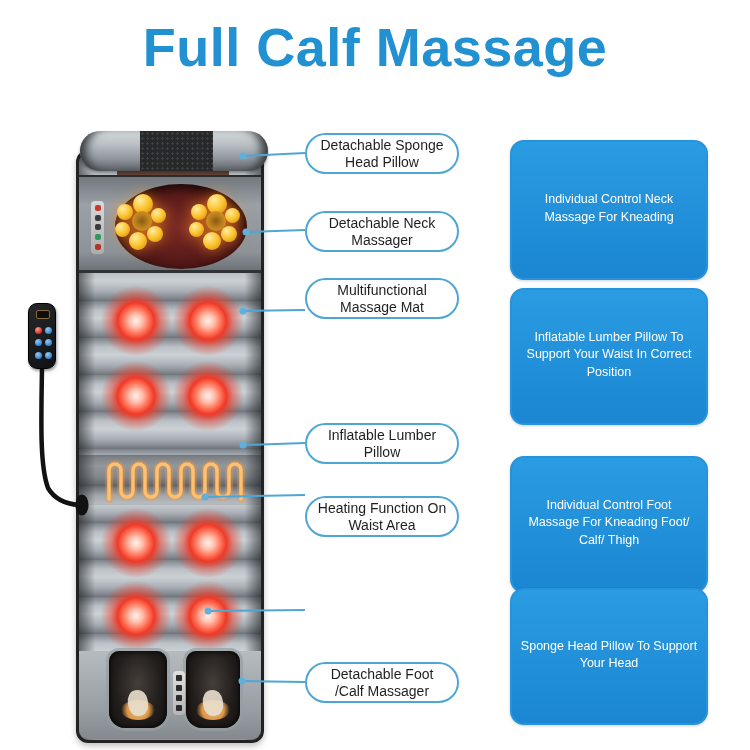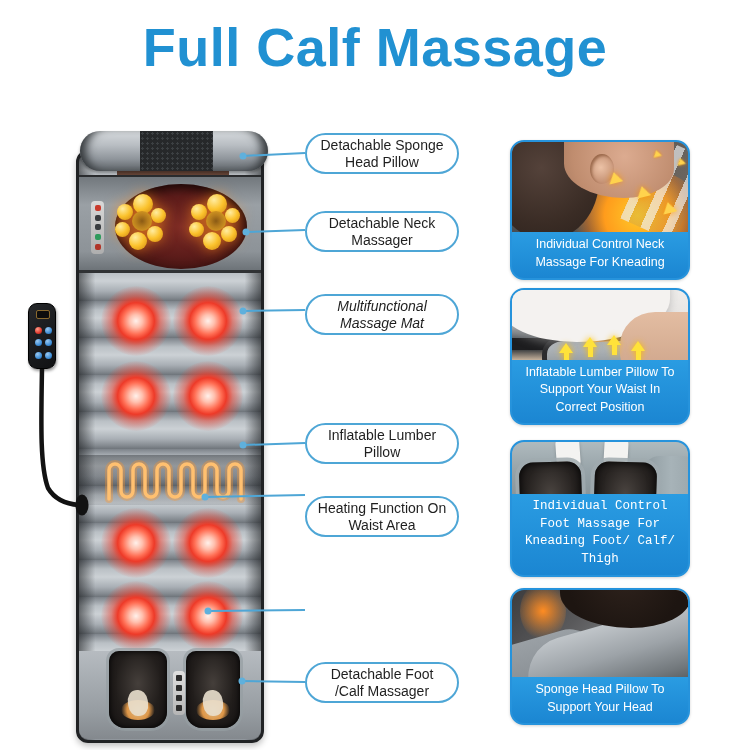--- a/index.html
+++ b/index.html
@@ -85,22 +85,22 @@
             border:1px solid #000; box-shadow:1px 2px 3px rgba(0,0,0,.4); }
   .remote-screen { position:absolute; left:7px; top:6px; width:14px; height:9px;
             background:#0d0d0d; border:1px solid #8a6a2e; border-radius:2px; }
   .remote-pad { position:absolute; left:4px; top:20px; width:20px; height:38px;
             display:grid; grid-template-columns:1fr 1fr; align-items:center; justify-items:center; }
   .remote-pad i { width:7px; height:7px; border-radius:50%; display:block;
             background:radial-gradient(circle at 35% 30%,#9cc8ee,#3f8fd8 60%,#1f5fa0); }
   .remote-pad i.red { background:radial-gradient(circle at 35% 30%,#ff9d8a,#e03b2f 60%,#8f1d14); }
 
   
-  .card { position:absolute; left:510px; width:180px; border-radius:14px; overflow:hidden;
-          display:flex; flex-direction:column; z-index:3; box-shadow:0 1px 3px rgba(0,0,0,.18);
+  .card { position:absolute; left:510px; width:198px; border-radius:14px; overflow:hidden;
+          display:flex; flex-direction:row; z-index:3; box-shadow:0 1px 3px rgba(0,0,0,.18);
           border:2px solid #2693dc; background:#2693dc; }
   .card-photo { position:relative; flex:1; overflow:hidden; }
   .card-banner { min-height:45px; background:linear-gradient(180deg,#2a9ce2,#1b86d2);
           color:#fff; font-size:12.5px; font-weight:500; line-height:1.4;
           display:flex; align-items:center; justify-content:center; text-align:center;
           padding:4px 8px 7px; }
 
   
   .photo1 { background:linear-gradient(115deg,#73695f 0%,#5c544c 45%,#6b635c 100%); }
   .p1-hair { position:absolute; left:-18px; top:-22px; width:105px; height:120px; border-radius:50%;
@@ -271,21 +271,21 @@
     <line x1="205" y1="497" x2="305" y2="495" stroke="#4ea6d6" stroke-width="2"></line>
     <circle cx="205" cy="497" r="3.5" fill="#5fb0dc"></circle>
     <line x1="208" y1="611" x2="305" y2="610" stroke="#4ea6d6" stroke-width="2"></line>
     <circle cx="208" cy="611" r="3.5" fill="#5fb0dc"></circle>
     <line x1="242" y1="681" x2="305" y2="682" stroke="#4ea6d6" stroke-width="2"></line>
     <circle cx="242" cy="681" r="3.5" fill="#5fb0dc"></circle>
   </svg>
 
   <div class="callout" style="top:211px;">Detachable Neck Massager</div>
   <div class="callout" style="top:133px;">Detachable Sponge Head Pillow</div>
-  <div class="callout" style="top:294px;font-style:italic;">Multifunctional Massage Mat</div>
+  <div class="callout" style="top:278px;">Multifunctional Massage Mat</div>
   <div class="callout" style="top:423px;">Inflatable Lumber Pillow</div>
   <div class="callout" style="top:496px;">Heating Function On Waist Area</div>
   <div class="callout" style="top:662px;">Detachable Foot /Calf Massager</div>
 
   <div class="card" style="top:140px; height:140px;">
     <div class="card-photo photo1">
       <div class="p1-pillow"></div>
       <div class="p1-glow"></div>
       <div class="p1-strap"></div>
       <div class="p1-hair"></div>
@@ -308,21 +308,21 @@
       <div class="p2-body"></div>
       <div class="p2-arm"></div>
       <div class="up-arrow" style="left:52px;  top:62px;"></div>
       <div class="up-arrow" style="left:76px;  top:56px;"></div>
       <div class="up-arrow" style="left:100px; top:54px;"></div>
       <div class="up-arrow" style="left:124px; top:60px;"></div>
     </div>
     <div class="card-banner">Inflatable Lumber Pillow To Support Your Waist In Correct Position</div>
   </div>
 
-  <div class="card" style="top:440px; height:137px;font-family:Liberation Mono, monospace;">
+  <div class="card" style="top:456px; height:137px;">
     <div class="card-photo photo3">
       <div class="p3-bolster"></div>
       <div class="p3-leg" style="left:44px; transform:rotate(-4deg);"></div>
       <div class="p3-leg" style="left:92px; transform:rotate(3deg);"></div>
       <div class="p3-pocket" style="left:8px;  transform:rotate(-2deg);">
         <div class="p3-glow"></div>
         <div class="p3-footshape"></div>
       </div>
       <div class="p3-pocket" style="left:82px; transform:rotate(2deg);">
         <div class="p3-glow"></div>

